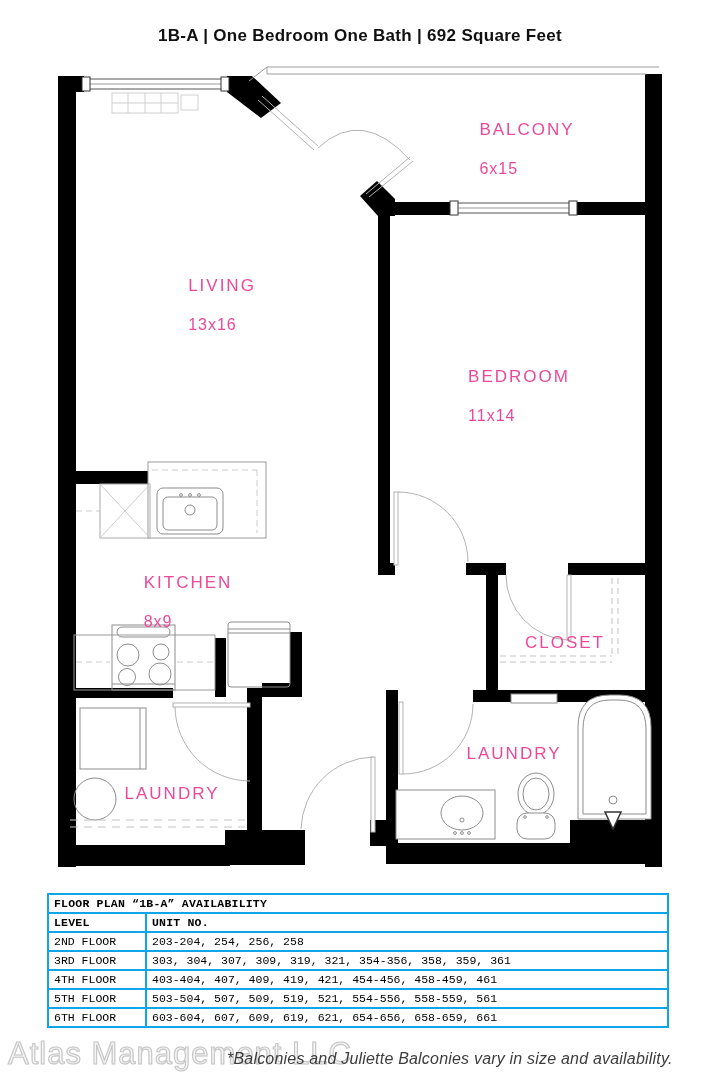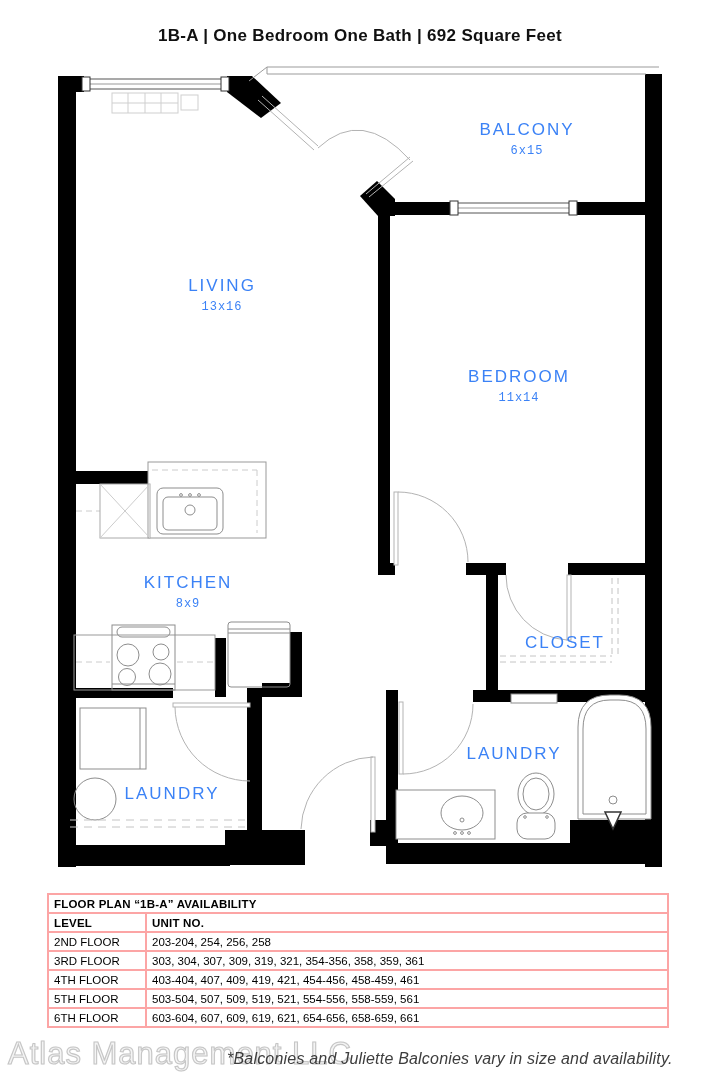--- a/index.html
+++ b/index.html
@@ -1,27 +1,27 @@
 <!DOCTYPE html>
 <html><head>
 <meta charset="utf-8">
 <style>
   html,body{margin:0;padding:0;background:#ffffff;}
   .page{position:relative;width:720px;height:1080px;background:#fff;overflow:hidden;
         font-family:"Liberation Sans",sans-serif;}
   .title{position:absolute;top:26px;left:0;width:720px;text-align:center;
          font-weight:700;font-size:17px;letter-spacing:.3px;color:#111;}
   .plan-svg{position:absolute;left:0;top:0;}
-  .rlabel{position:absolute;transform:translateX(-50%);text-align:center;color:#3b82f6;}
+  .rlabel{position:absolute;transform:translateX(-50%);text-align:left;color:#ec4899;}
   .rlabel .nm{font-size:17px;letter-spacing:2px;}
-  .rlabel .dims{font-size:12px;letter-spacing:1px;margin-top:4px;font-family:Liberation Mono, monospace;}
+  .rlabel .dims{font-size:16px;letter-spacing:1px;margin-top:20px;}
   table.avail{position:absolute;left:47px;top:893px;width:622px;border-collapse:collapse;
               font-size:11.5px;color:#000;}
-  table.avail td{border:2px solid #fca5a5;padding:1px 5px;height:15px;line-height:14px;
-                 white-space:nowrap;}
+  table.avail td{border:2px solid #0ea5e9;padding:1px 5px;height:15px;line-height:14px;
+                 white-space:nowrap;font-family:Liberation Mono, monospace;}
   td.hd{font-weight:700;letter-spacing:.2px;}
   td.lvl{width:86px;}
   .watermark{position:absolute;left:8px;top:1036px;font-family:Liberation Sans, sans-serif;
              font-size:31px;letter-spacing:1px;color:#f4f4f4;
              -webkit-text-stroke:1.1px #c6c6c6;text-shadow:0 0 1px #d4d4d4;}
   .footnote{position:absolute;left:227px;top:1050px;font-style:italic;font-size:16px;
             color:#3d3d3d;letter-spacing:.2px;}
 </style>
 </head>
 <body>

